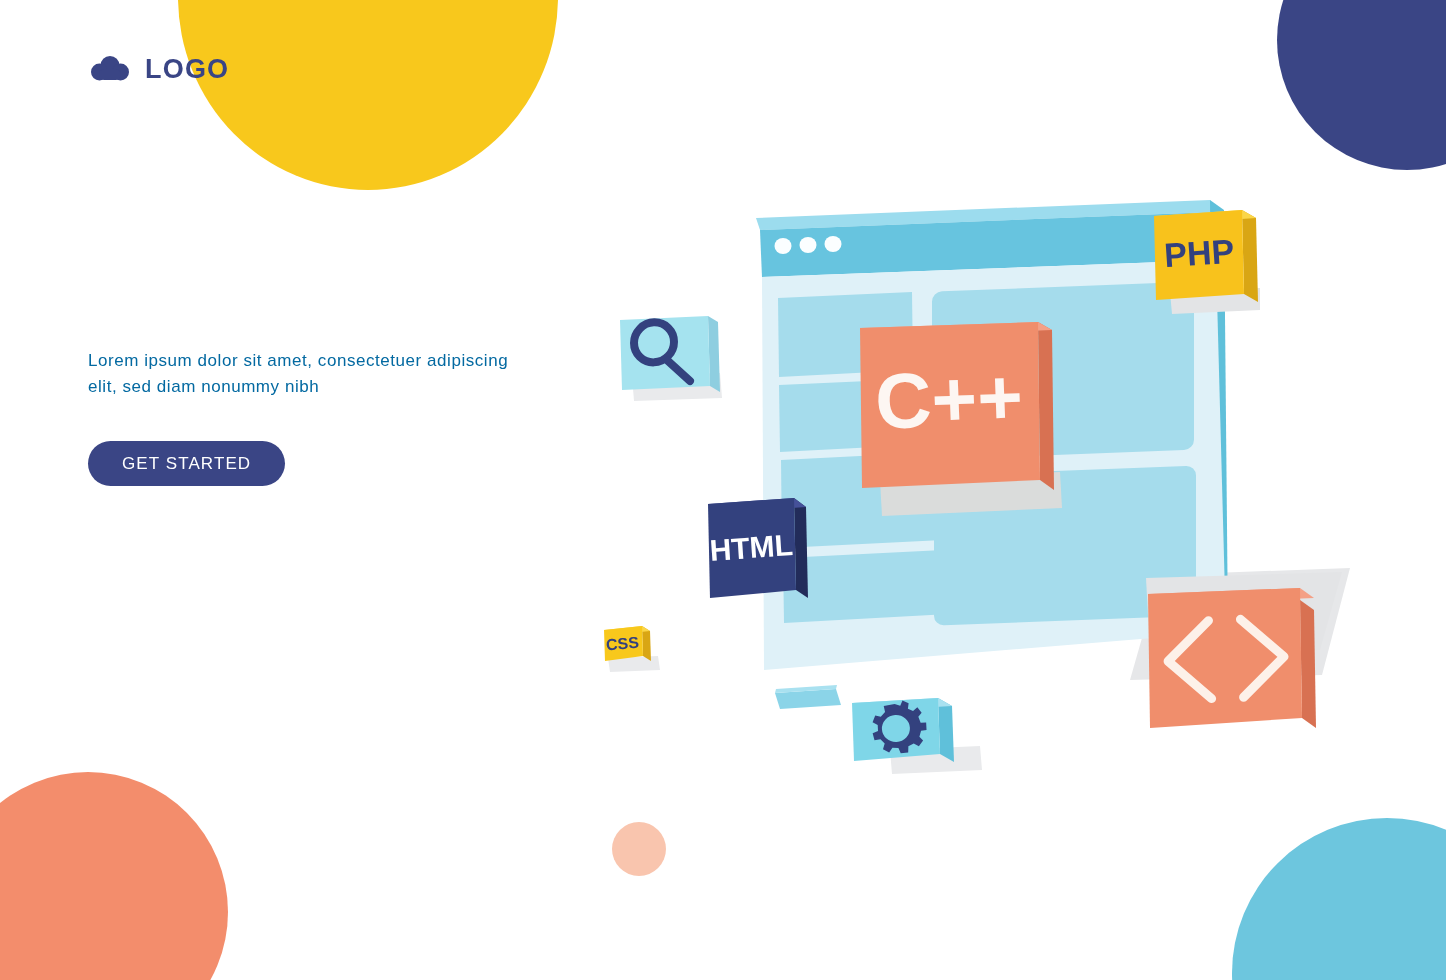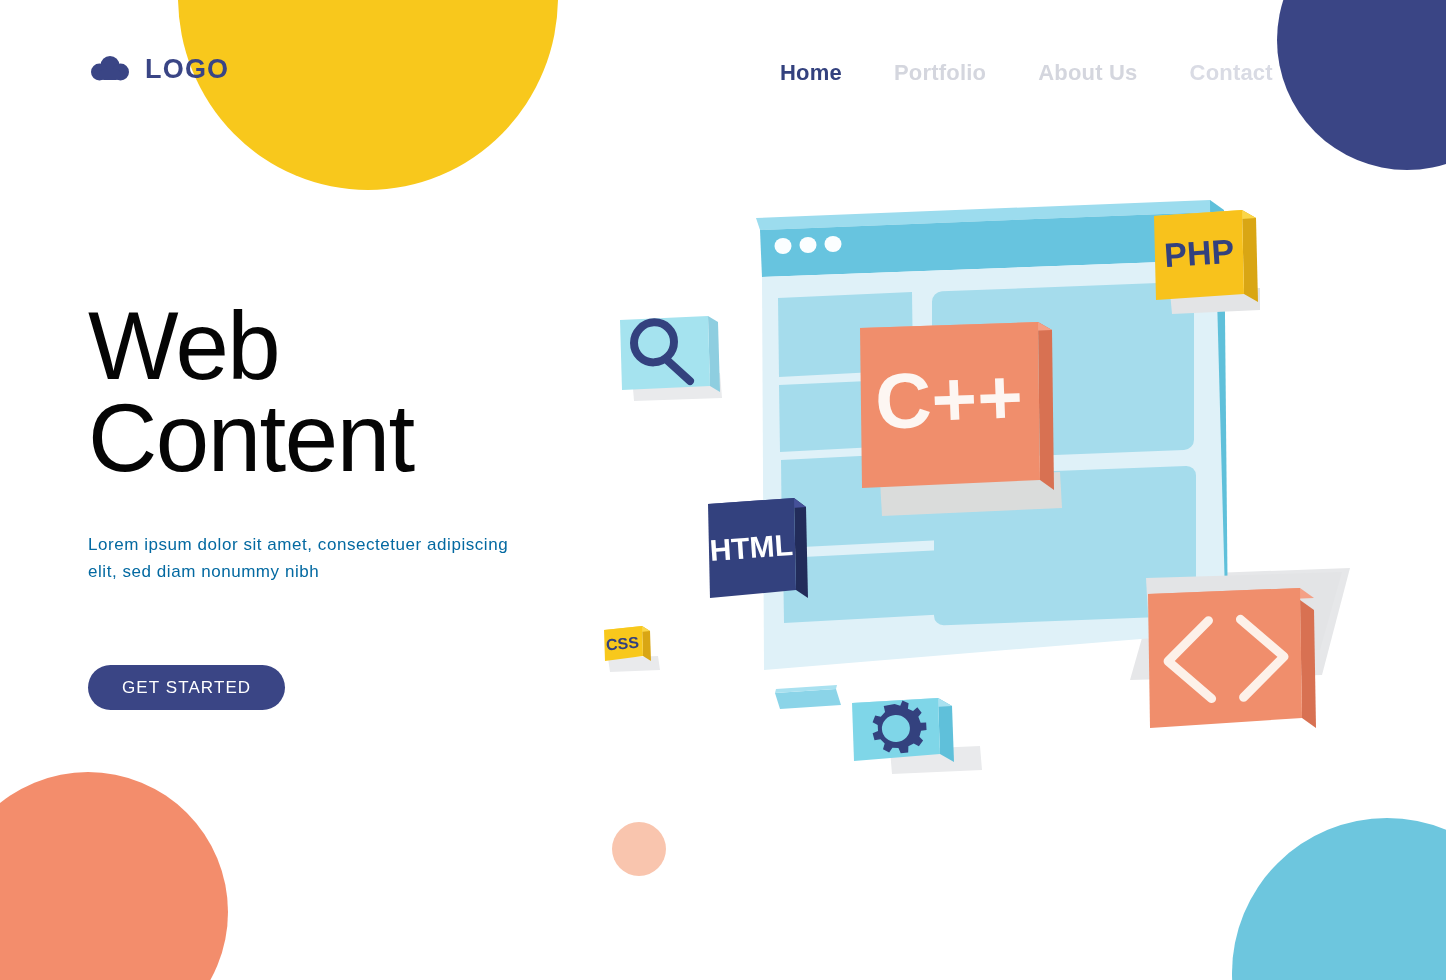--- a/index.html
+++ b/index.html
@@ -115,21 +115,21 @@
   .hero-title .line2 { display: block; }
   .hero-sub {
     margin: 48px 0 0 0;
     font-size: 17px;
     line-height: 1.55;
     letter-spacing: 0.55px;
     color: #0369a1;
     width: 450px;
   }
   .cta {
-    margin-top: 80px;
+    margin-top: 40px;
     display: inline-block;
     background: #3A4585;
     color: #ffffff;
     border: none;
     border-radius: 26px;
     padding: 0 34px;
     height: 45px;
     line-height: 45px;
     font-size: 17px;
     letter-spacing: 1.1px;
@@ -165,33 +165,23 @@
             <circle cx="20" cy="11.5" r="9.5"></circle>
             <circle cx="9.5" cy="18" r="8.5"></circle>
             <circle cx="30.5" cy="18" r="8.5"></circle>
             <rect x="9" y="15" width="22" height="11" rx="5"></rect>
           </g>
         </svg>
       </span>
       <span class="logo-text">LOGO</span>
     </div>
 
-    <nav class="nav">
-      <a class="nav-item active">Home</a>
-      <a class="nav-item">Portfolio</a>
-      <a class="nav-item">About Us</a>
-      <a class="nav-item over-blob">Contact</a>
-    </nav>
   </div>
 
   <div class="hero">
-    <h1 class="hero-title">
-      <span>Web</span>
-      <span class="line2">Content</span>
-    </h1>
     <p class="hero-sub">Lorem ipsum dolor sit amet, consectetuer adipiscing elit, sed diam nonummy nibh</p>
     <button class="cta">GET STARTED</button>
   </div>
 
   <div class="illus">
     <svg viewBox="0 0 840 680" aria-hidden="true">
       <defs>
         <clipPath id="winclip">
           <polygon points="196,38 650,20 668,452 196,490"></polygon>
         </clipPath>

